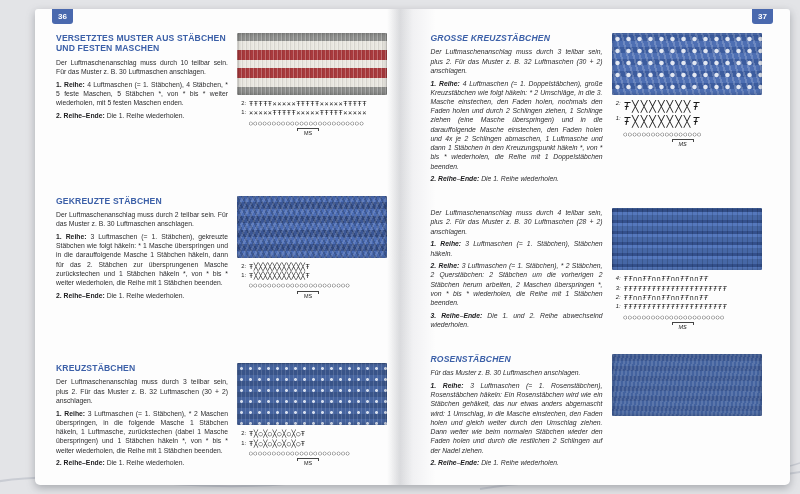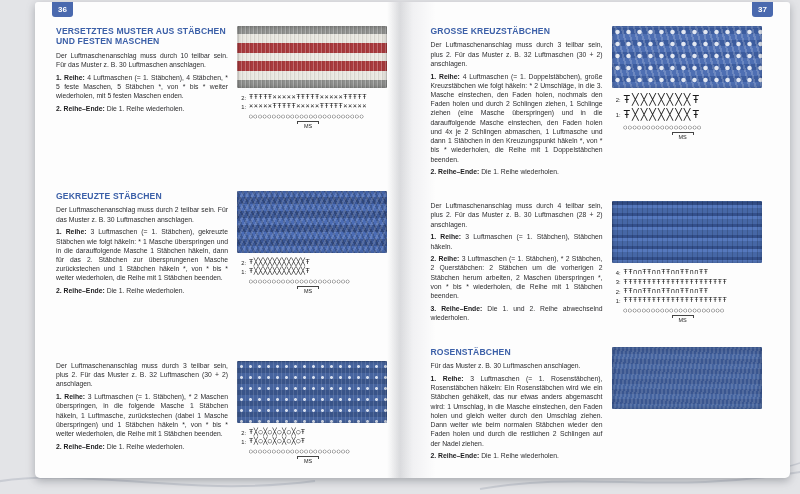--- a/index.html
+++ b/index.html
@@ -1,50 +1,50 @@
 <!DOCTYPE html>
 <html><head>
 <meta charset="utf-8">
 <style>
   * { margin:0; padding:0; box-sizing:border-box; }
   html,body { width:800px; height:494px; }
   body { font-family:"Liberation Sans", sans-serif; background:#e3e4e7; position:relative; overflow:hidden; }
 
   .decor { position:absolute; inset:0; z-index:0; }
 
-  .pages { position:absolute; top:2px; left:10px; width:780px; height:476px; display:flex; z-index:1;
+  .pages { position:absolute; top:9px; left:10px; width:780px; height:476px; display:flex; z-index:1;
            filter:drop-shadow(0 3px 4px rgba(55,60,70,0.35));padding-left:25px; }
   .page { width:390px; background:#fdfdfd; position:relative; }
   .page-left  { border-radius:3px 0 0 5px; background:linear-gradient(90deg,#fdfdfd 94%,#f1f1f3 100%); }
   .page-right { border-radius:0 3px 5px 0; background:linear-gradient(270deg,#fdfdfd 94%,#f1f1f3 100%); }
   .spine { position:absolute; left:50%; top:0; bottom:0; width:26px; transform:translateX(-50%);
            background:linear-gradient(90deg,rgba(0,0,0,0) 0%,rgba(60,65,78,0.16) 50%,rgba(0,0,0,0) 100%);
            pointer-events:none; z-index:2; }
 
   .pagenum { position:absolute; top:0; width:21px; height:15px; background:#4a69ae; color:#fff;
              font-size:8px; font-weight:bold; display:flex; align-items:center; justify-content:center;
              border-radius:0 0 3px 3px; }
   .page-left  .pagenum { left:17px; }
   .page-right .pagenum { right:17px;text-align:center; }
 
   .content { position:absolute; top:24px; bottom:14px; display:flex; flex-direction:column; justify-content:space-between; }
   .page-left  .content { left:21px; right:14px; }
-  .page-right .content { left:18px; right:17px; }
+  .page-right .content { left:18px; right:17px;font-style:italic; }
 
   .section { display:flex; gap:9px; }
   .txt { width:172px; flex:none; }
   .txt h2 { color:#3c60a8; font-size:8.6px; line-height:1.2; margin-bottom:4px; letter-spacing:0.15px; }
   .txt p  { font-size:6.8px; line-height:1.36; color:#2e2e30; margin-bottom:3.5px; text-align:justify; }
   .txt b  { color:#1b1b1d; }
 
   .media { flex:1; display:flex; flex-direction:column; gap:5px; }
   .photo { width:150px; height:62px; border-radius:1px; box-shadow:inset 0 0 5px rgba(0,0,0,0.3); }
 
   .diagram { font-family:"DejaVu Sans Mono","DejaVu Sans",monospace; color:#1a1a1a; width:160px; }
-  .drow { display:flex; align-items:center; }
+  .drow { display:flex; }
   .dlabel { font-family:"Liberation Sans",sans-serif; font-size:5.8px; width:12px; flex:none;
             text-align:right; padding-right:3px; color:#222; }
   .dsym { font-size:7px; letter-spacing:0.5px; white-space:nowrap; line-height:1.35; }
   .dsym.chain { font-size:6px; letter-spacing:1px; }
   .dg-lg .dsym { font-size:11px; letter-spacing:2px; }
   .dg-lg .dsym.chain { font-size:6px; letter-spacing:1px; }
   .msline { display:flex; }
   .ms { margin-left:60px; margin-top:1px; font-family:"Liberation Sans",sans-serif; font-size:5.5px;
         color:#222; padding:1px 7px 0; border-top:1px solid #444; position:relative; }
   .ms::before,.ms::after { content:""; position:absolute; top:-1px; width:1px; height:3px; background:#444; }
@@ -142,20 +142,21 @@
               </div>
             <div class="msline">
                 <span class="ms">MS</span>
               </div>
           </div>
         </div>
       </section>
 
       <section class="section">
         <div class="txt">
+          <h2>KREUZSTÄBCHEN</h2>
           <p>Der Luftmaschenanschlag muss durch 3 teilbar sein, plus 2. Für das Muster z. B. 32 Luftmaschen (30 + 2) anschlagen.</p>
           <p><b>1. Reihe:</b> <span>3 Luftmaschen (= 1. Stäbchen), * 2 Maschen überspringen, in die folgende Masche 1 Stäbchen häkeln, 1 Luftmasche, zurückstechen (dabei 1 Masche überspringen) und 1 Stäbchen häkeln *, von * bis * weiter wiederholen, die Reihe mit 1 Stäbchen beenden.</span></p>
           <p><b>2. Reihe–Ende:</b> <span>Die 1. Reihe wiederholen.</span></p>
         </div>
         <div class="media">
           <div class="photo ph-blue-holes"></div>
           <div class="diagram">
             <div class="drow">
                 <span class="dlabel">2:</span>
                 <span class="dsym">Ŧ╳○╳○╳○╳○╳○Ŧ</span>

